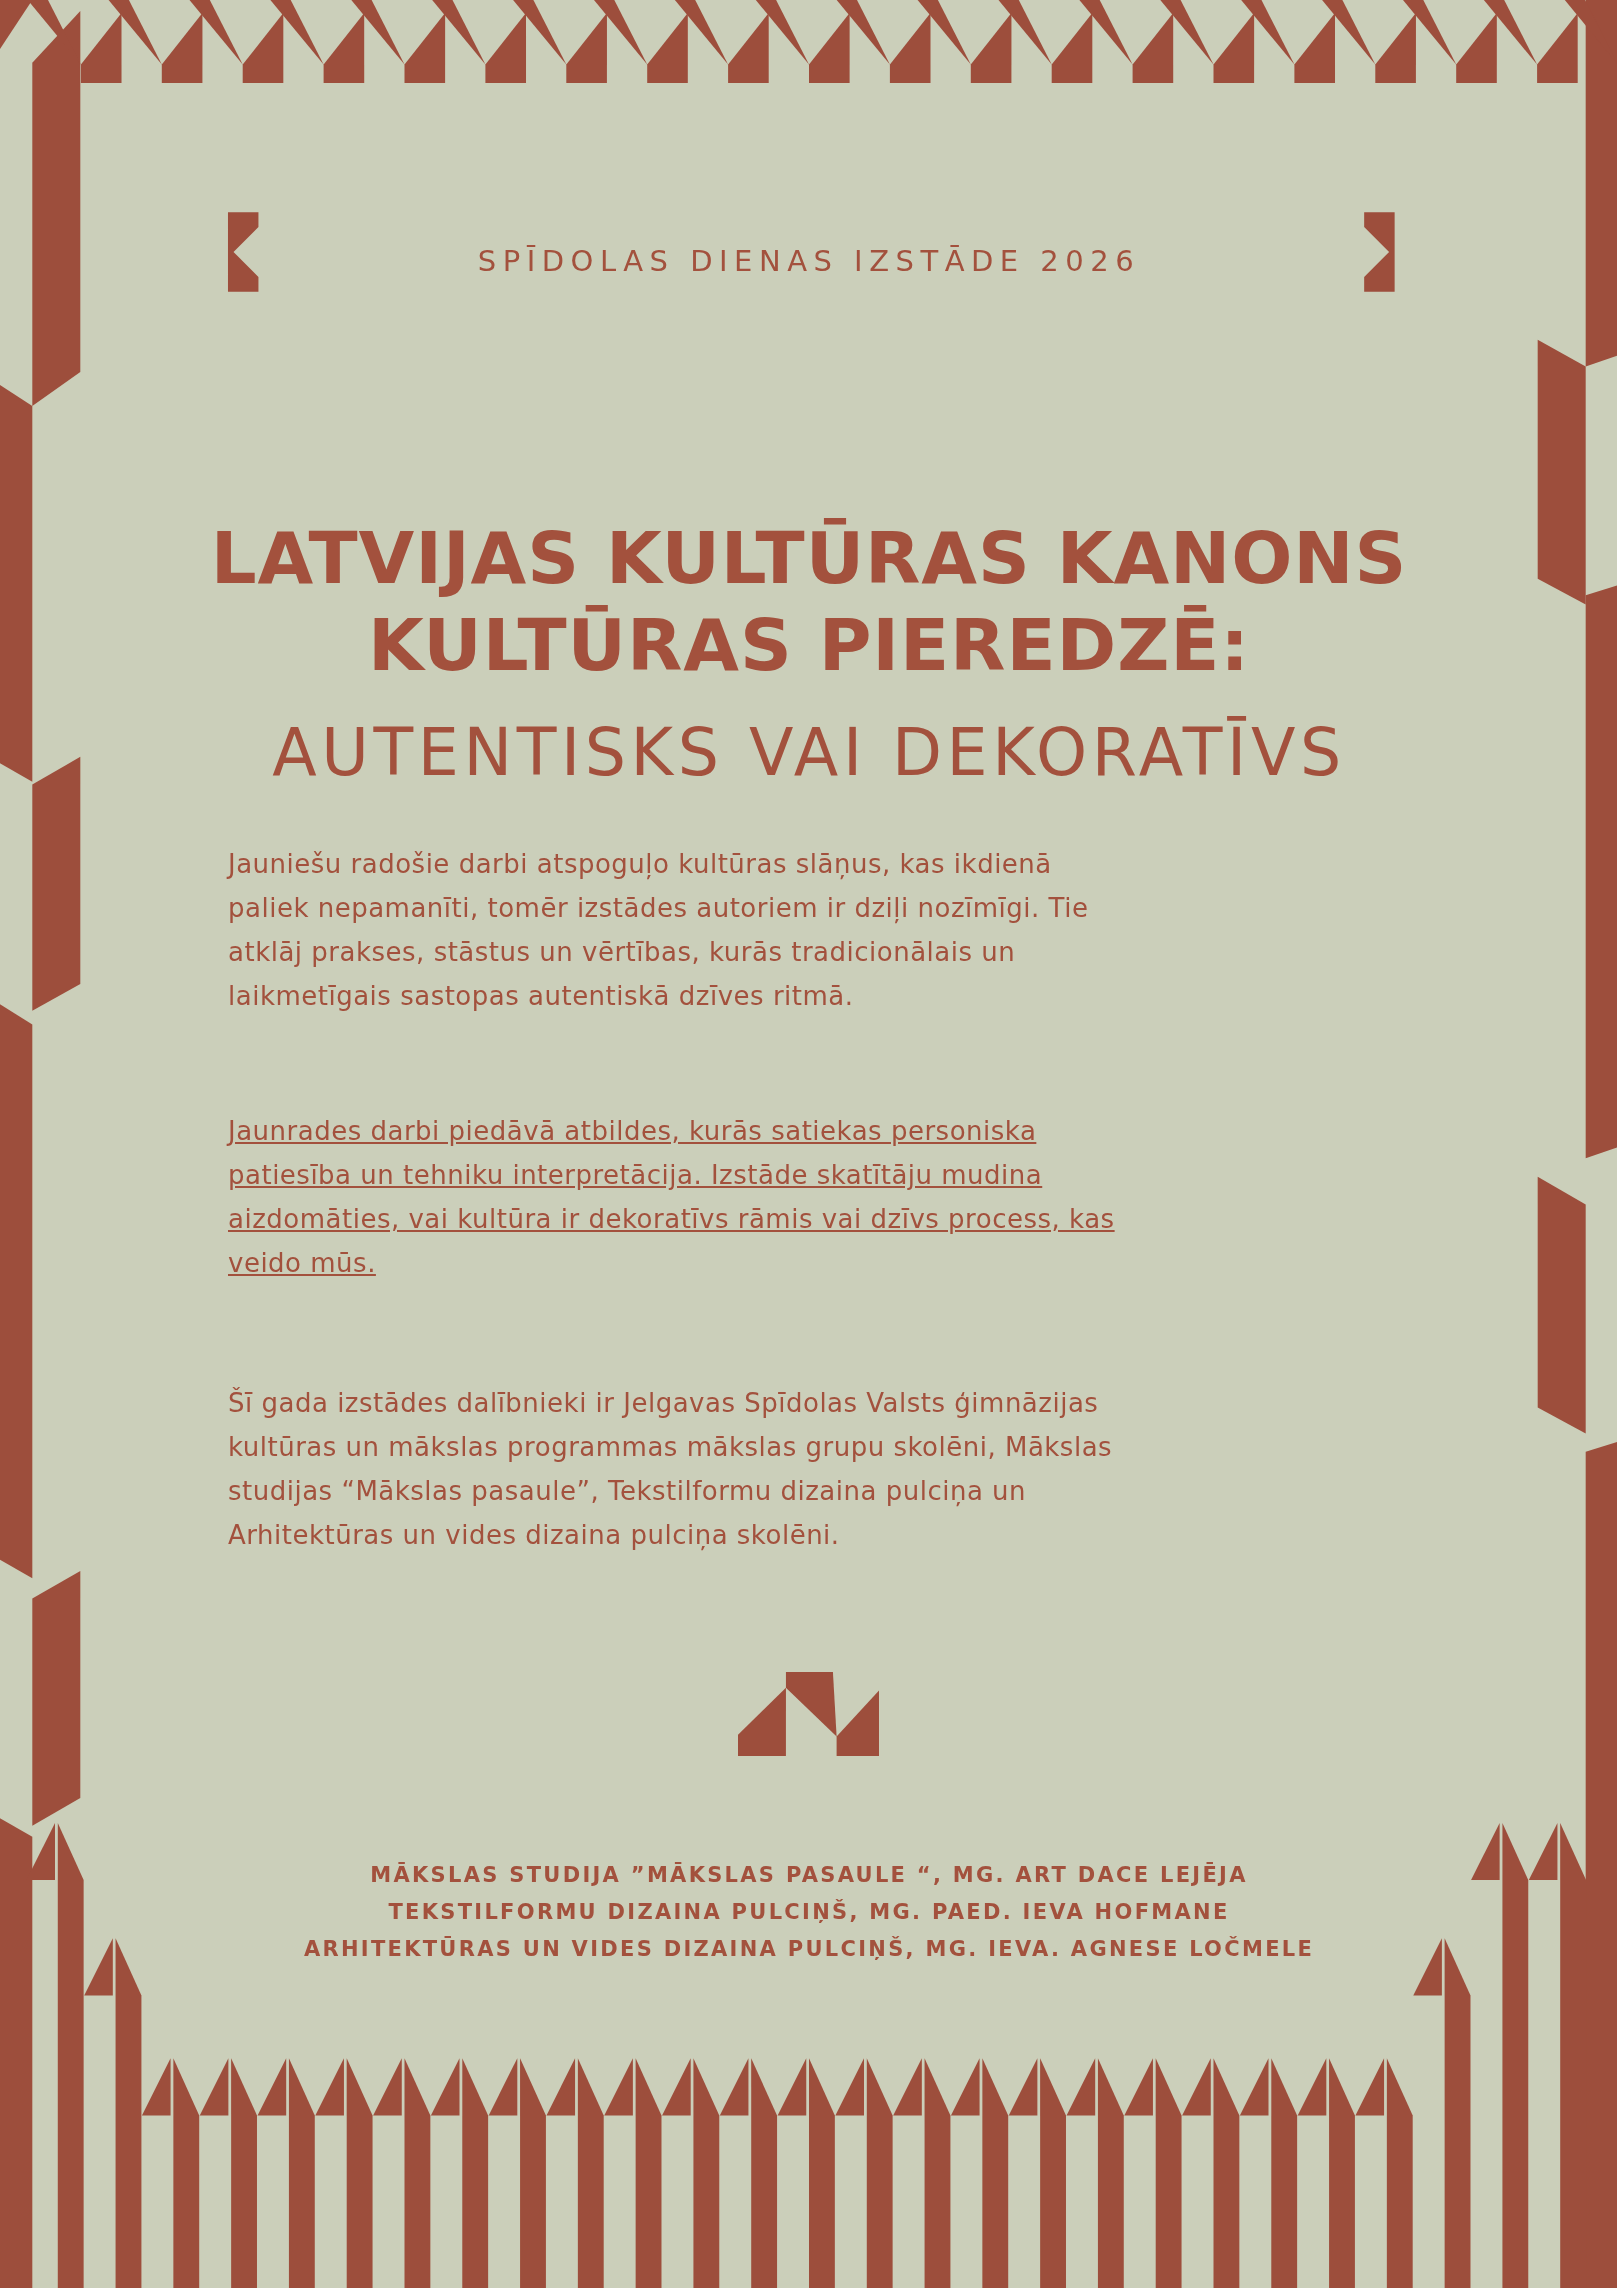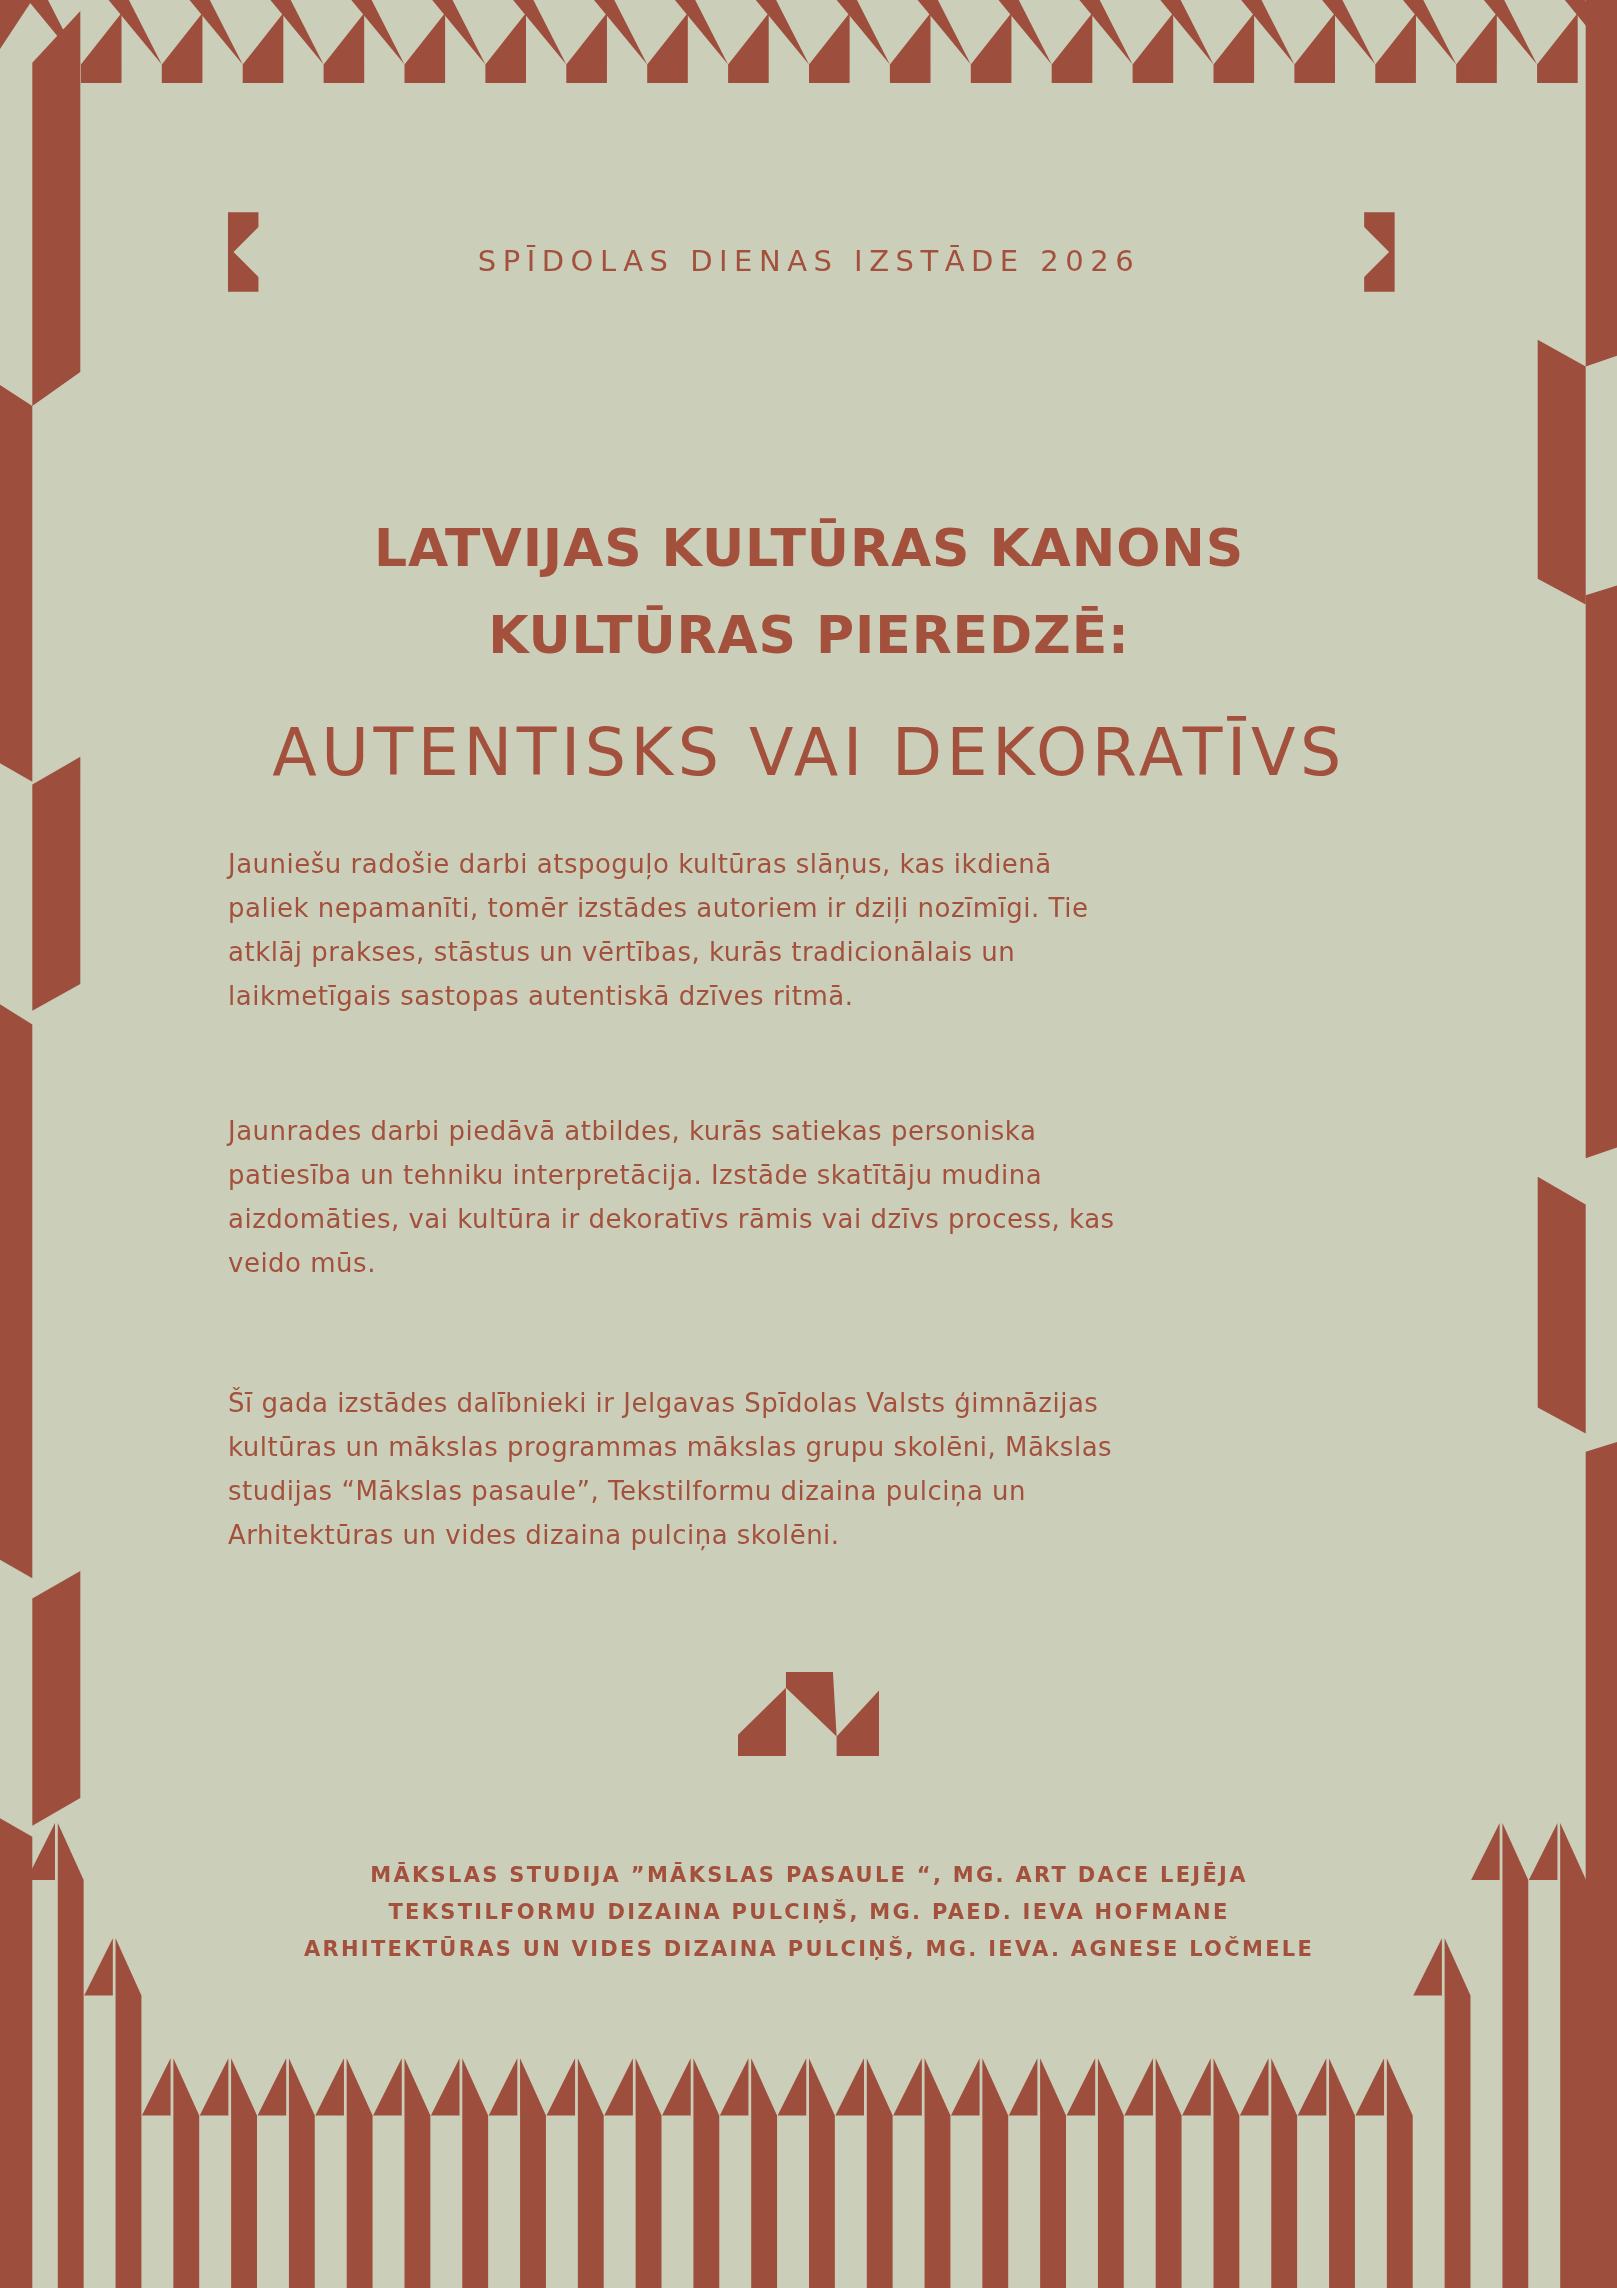--- a/index.html
+++ b/index.html
@@ -15,35 +15,35 @@
     overflow:hidden;
     font-family:"DejaVu Sans", sans-serif;
   }
   #deco{position:absolute;left:0;top:0;width:1618px;height:2289px;}
   #deco polygon{fill:var(--rust);}
   .abs{position:absolute;left:0;width:100%;text-align:center;color:var(--rust-text);}
   .kicker{
     top:236px;font-size:29px;font-weight:500;letter-spacing:6.5px;margin-top:8px;
   }
   .title-bold{
-    font-size:52px;font-weight:800;letter-spacing:0.9px;line-height:1;
+    font-size:72px;font-weight:800;letter-spacing:0.9px;line-height:1;
   }
   .t1{top:522px;}
   .t2{top:609px;}
   .title-light{
     top:700px;font-size:65px;font-weight:400;letter-spacing:4.6px;line-height:1;margin-top:20px;
   }
   .para{
     position:absolute;left:228px;width:1255px;
     color:var(--rust-text);
     font-size:26px;line-height:44px;letter-spacing:0.5px;
     white-space:pre-line;text-align:left;
   }
   .p1{top:842px;}
-  .p2{top:1109px;}
+  .p2{top:1109px;text-decoration:underline;}
   .p3{top:1381px;}
   .credits{
     top:1855px;font-size:21px;font-weight:700;letter-spacing:2.3px;line-height:37px;
     white-space:pre-line;
   }
   #logo{position:absolute;left:738px;top:1672px;}
   #logo polygon{fill:var(--rust);}
 </style>
 </head>
 <body>

